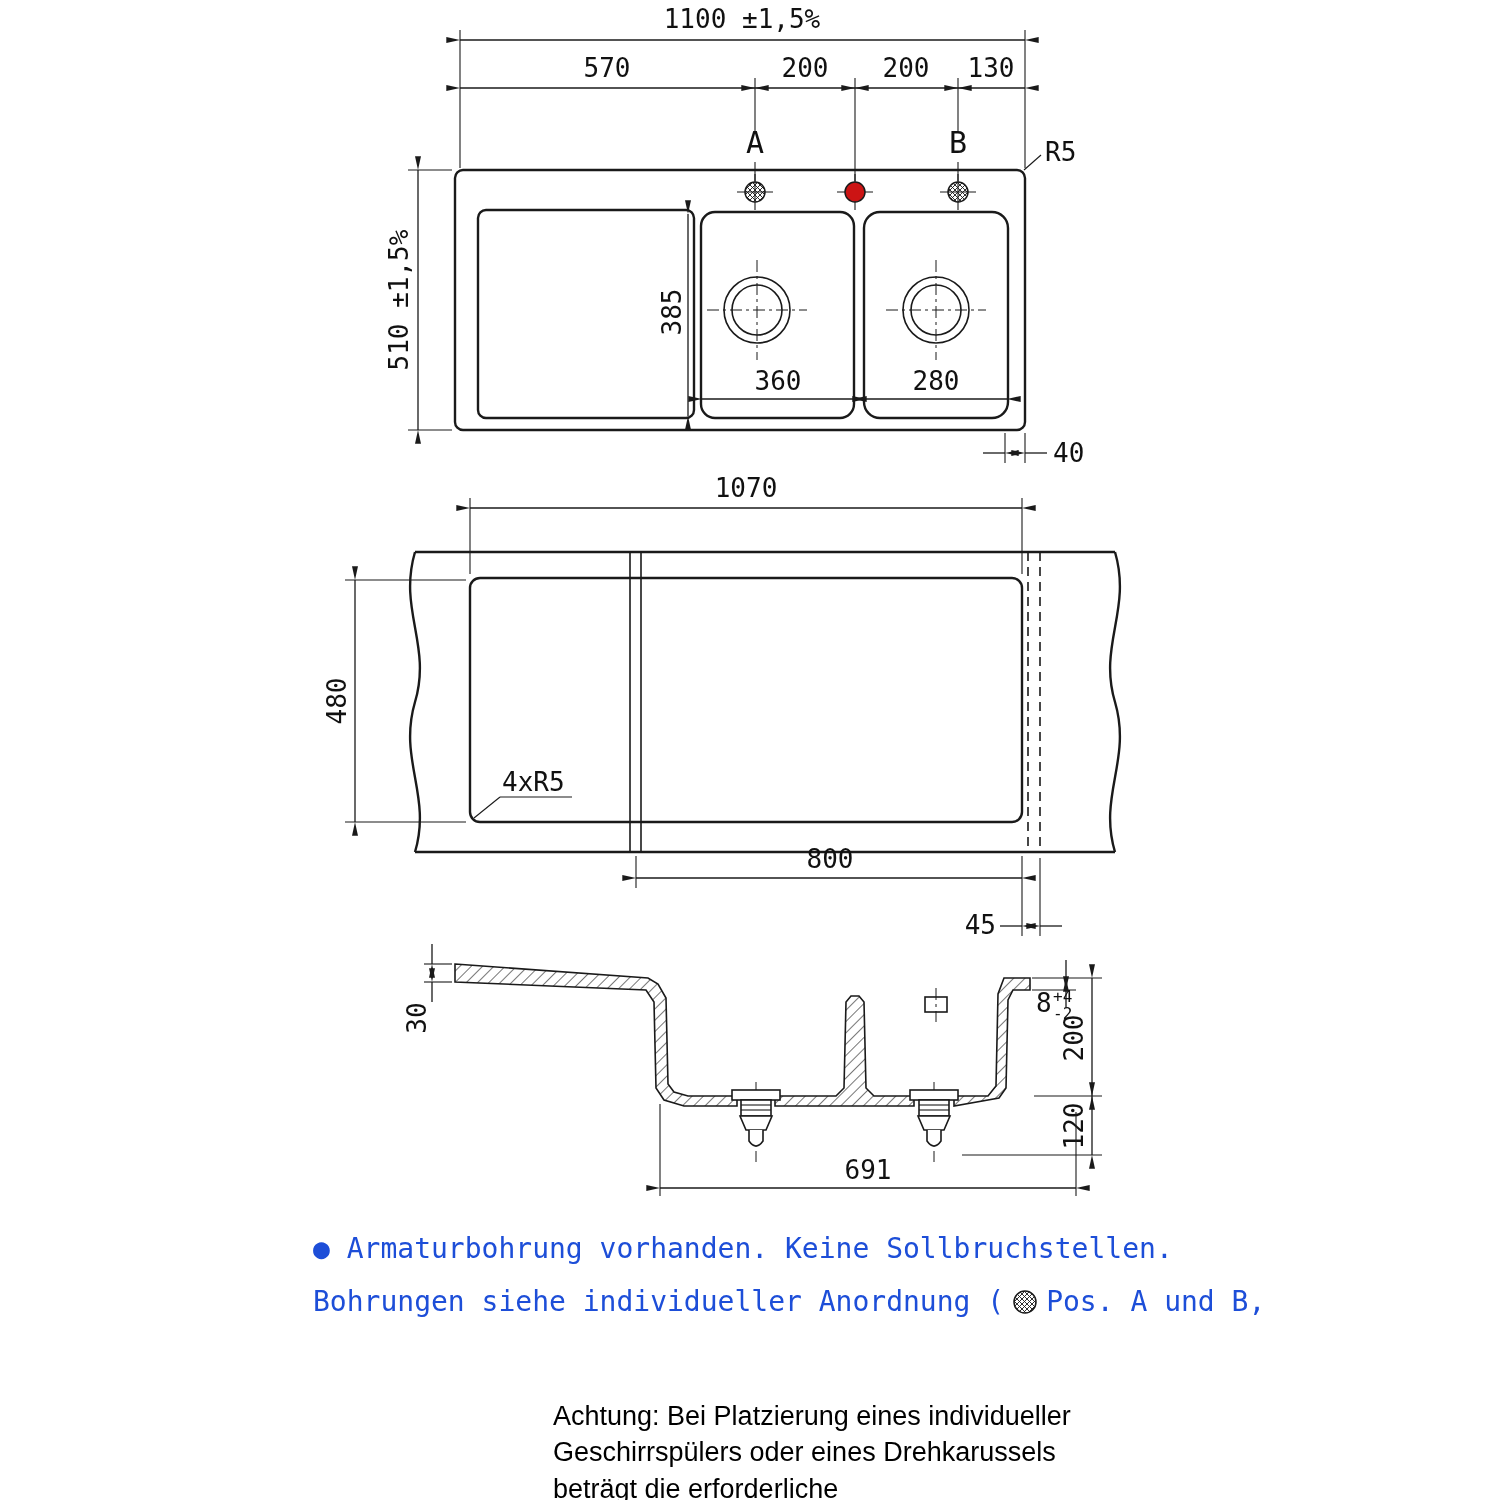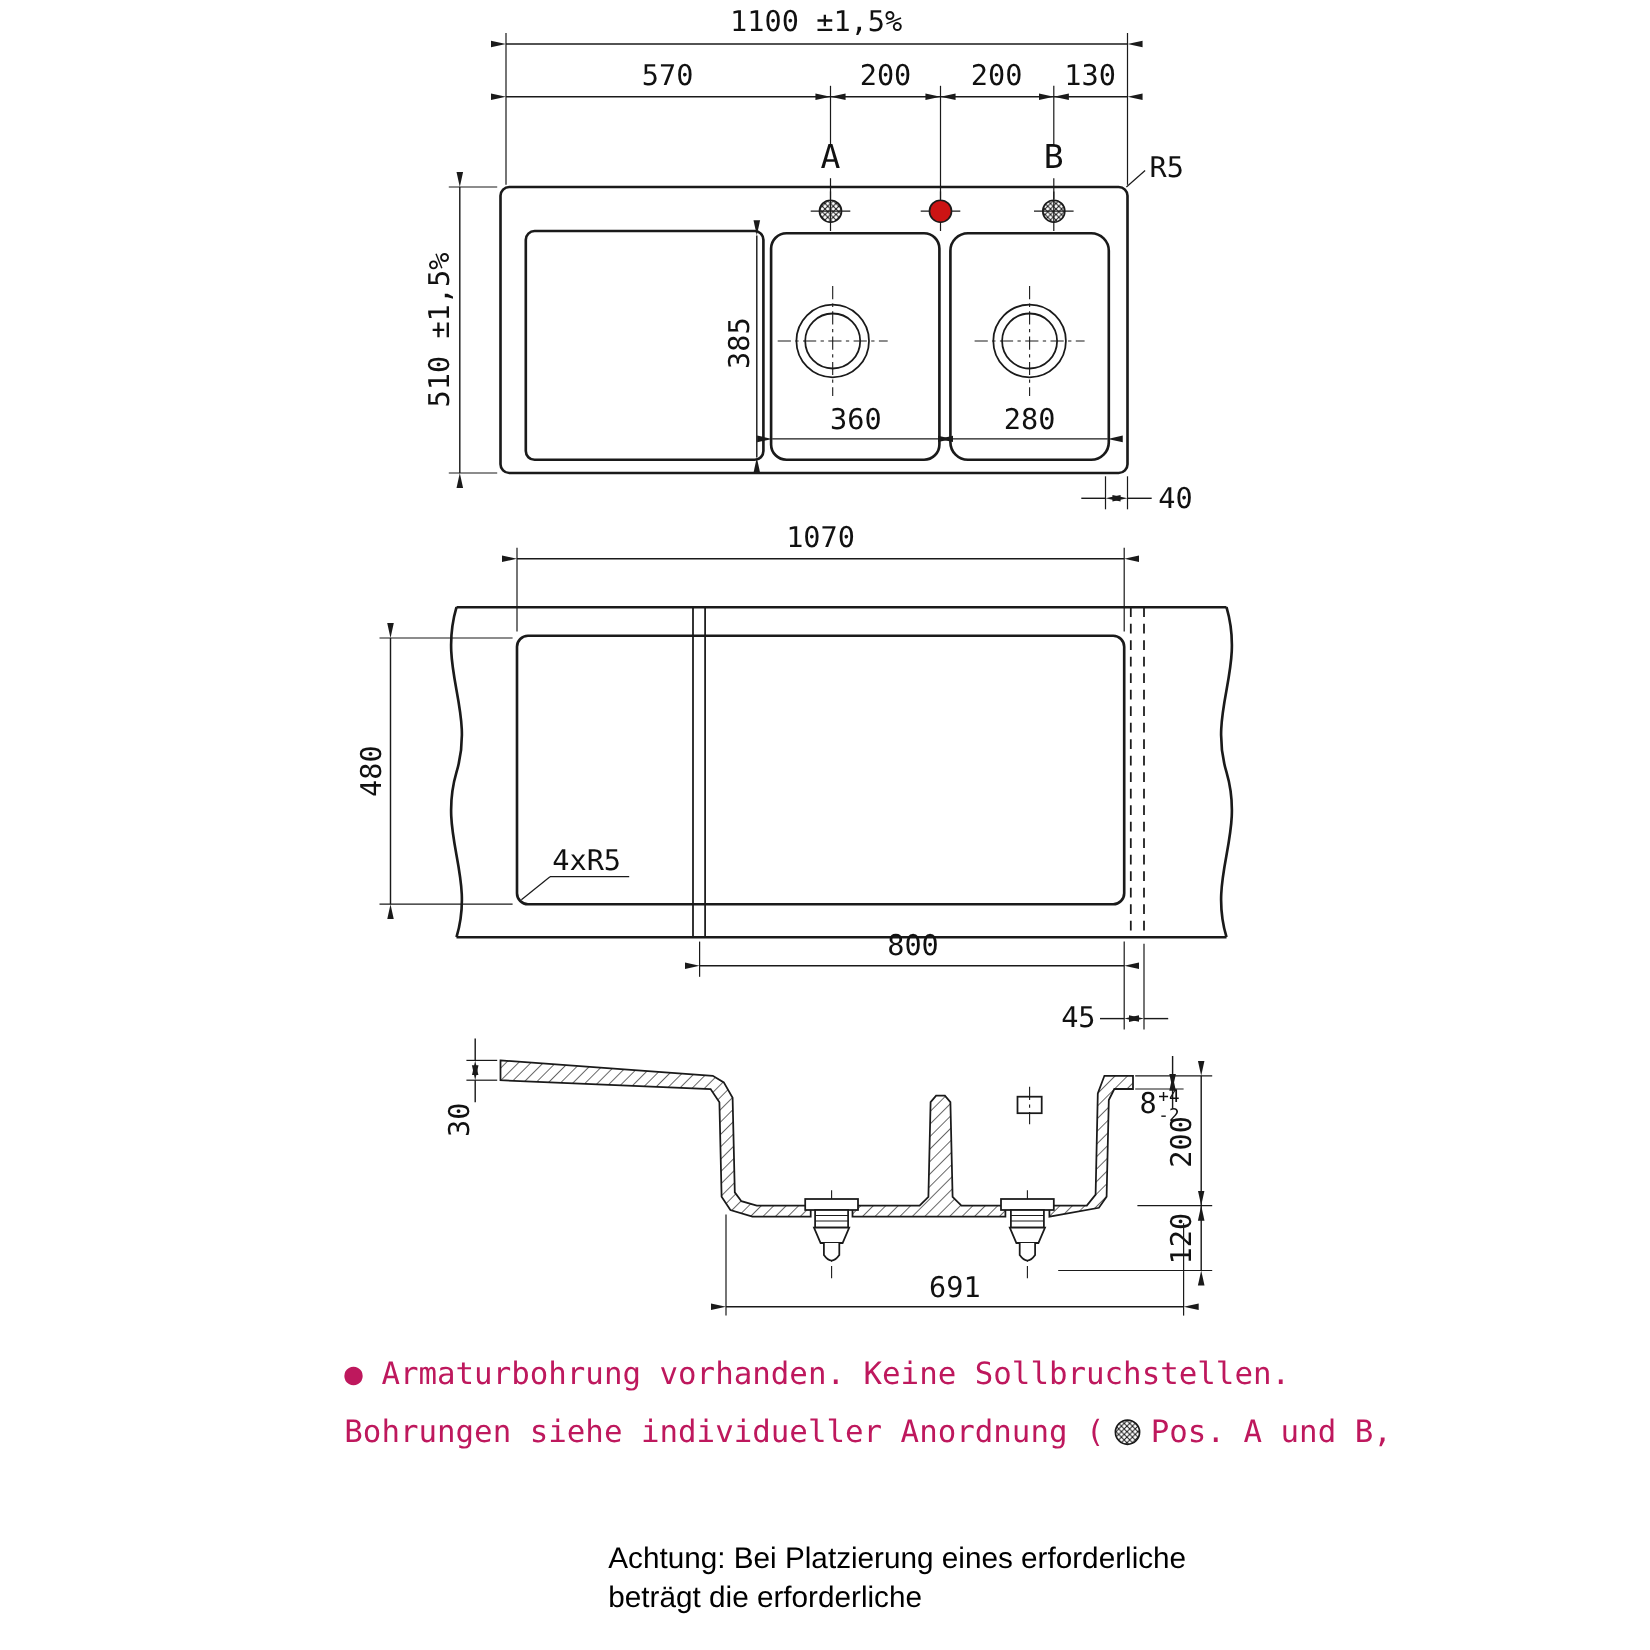--- a/index.html
+++ b/index.html
@@ -12,21 +12,21 @@
   .cl{fill:none;stroke:#1a1a1a;stroke-width:1;stroke-dasharray:12 4 3 4;}
   .dashes{fill:none;stroke:#1a1a1a;stroke-width:1.6;stroke-dasharray:9 6;}
   .mat{fill:url(#hatch);stroke:#1a1a1a;stroke-width:1.6;}
   .white{fill:#ffffff;stroke:#1a1a1a;stroke-width:1.6;}
   text{font-family:"DejaVu Sans Mono",monospace;font-size:26px;fill:#111;}
   text.big{font-size:30px;}
   text.small{font-size:16px;}
   .mid{text-anchor:middle;}
   .end{text-anchor:end;}
   #notes{position:absolute;left:313px;top:1222px;font-family:"DejaVu Sans Mono",monospace;
-         font-size:28px;color:#be185d;line-height:1.9;white-space:nowrap;}
+         font-size:28px;color:#1d4ed8;line-height:1.9;white-space:nowrap;}
   #notes .ico{display:inline-block;vertical-align:-4px;margin:0 8px;}
   #warning{position:absolute;left:553px;top:1398px;font-family:"Liberation Sans",sans-serif;
          font-size:27px;color:#000;line-height:1.35;white-space:nowrap;}
 </style>
 </head>
 <body>
 
 <div id="stage">
 <svg class="draw" width="1500" height="1500" viewBox="0 0 1500 1500">
 <defs>
@@ -236,17 +236,18 @@
 </svg>
 
 <div id="notes">
   <div><span>●</span> <span>Armaturbohrung vorhanden. Keine Sollbruchstellen.</span></div>
   <div><span>Bohrungen siehe individueller Anordnung (</span><span class="ico"><svg width="26" height="26">
             <circle cx="13" cy="13" r="11" fill="url(#xhatch)" stroke="#1a1a1a" stroke-width="1.5"></circle>
           </svg></span><span>Pos. A und B,</span></div>
 </div>
 
 <div id="warning">
-  <div>Achtung: Bei Platzierung eines erforderliche</div>
+  <div>Achtung: Bei Platzierung eines individueller</div>
+  <div>Geschirrspülers oder eines Drehkarussels</div>
   <div>beträgt die erforderliche</div>
 
 </div>
 </div>
 
 </body></html>

